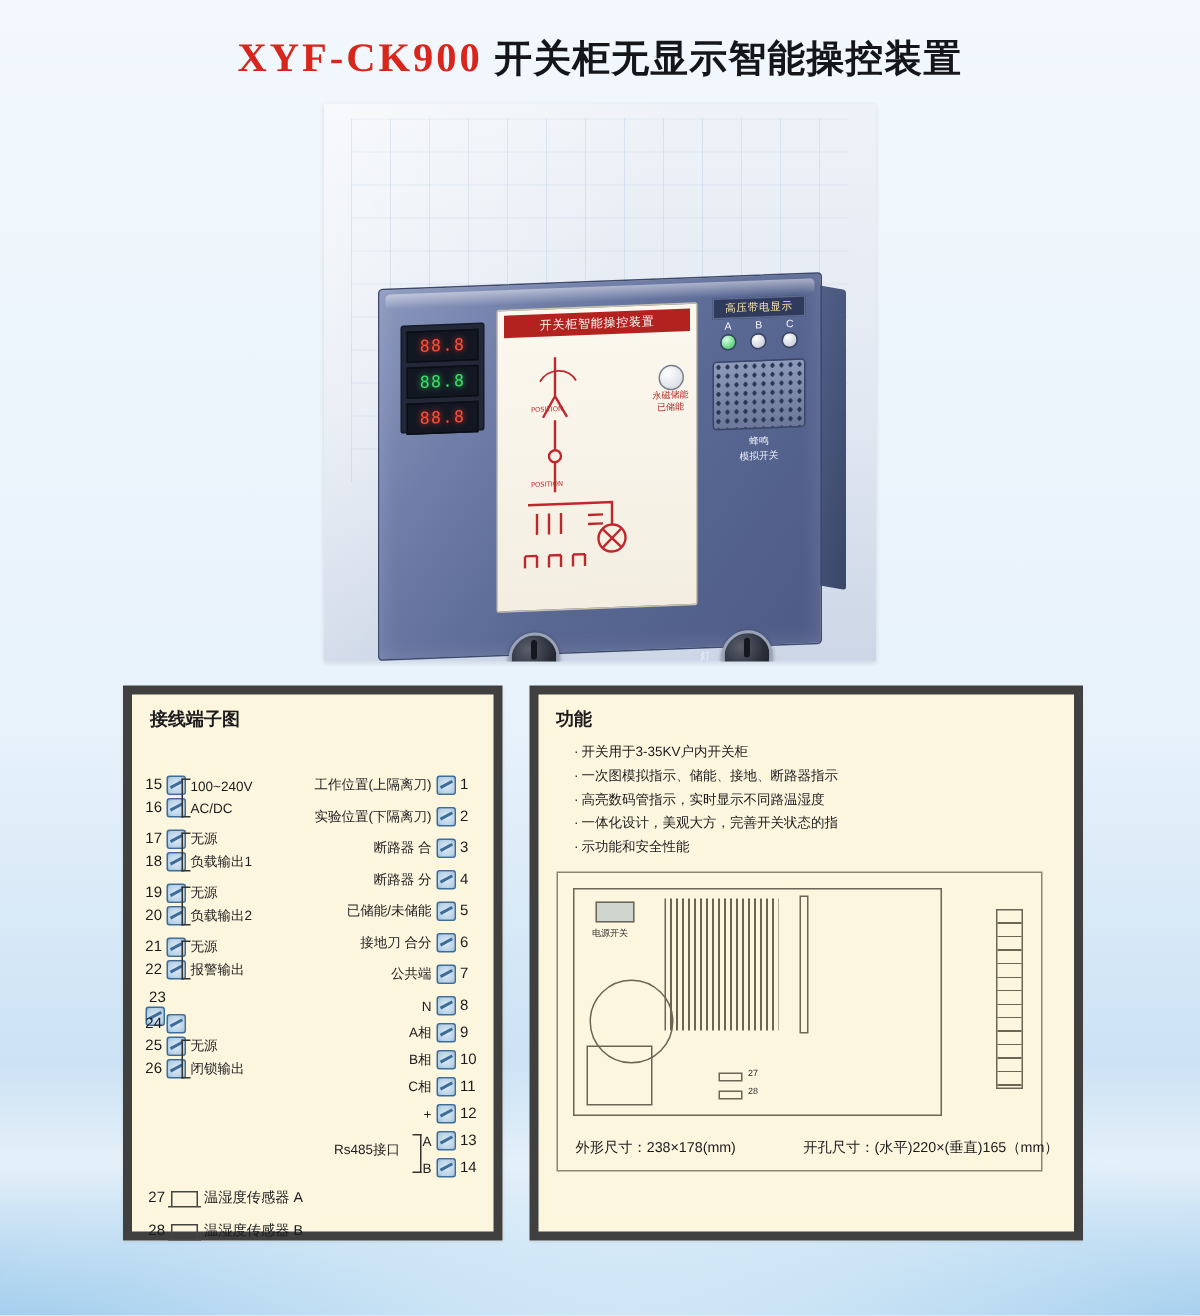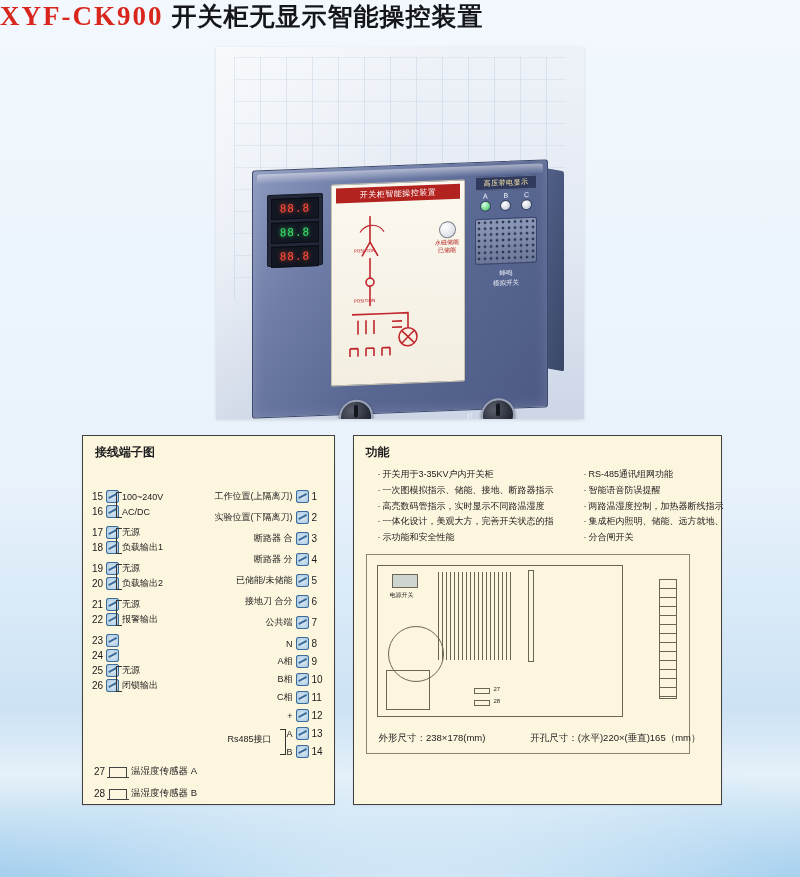--- a/index.html
+++ b/index.html
@@ -25,20 +25,22 @@
     position: absolute;
     left: -60px; bottom: -120px;
     width: 960px; height: 300px;
     border-radius: 50% 50% 0 0 / 100% 100% 0 0;
     background: radial-gradient(ellipse at 50% 100%, rgba(255,255,255,0.85) 0%, rgba(210,233,249,0.2) 60%, rgba(210,233,249,0) 75%);
     pointer-events: none;
   }
 
   
   .title {
+    text-align: center;
+    padding-top: 22px;
     font-size: 25px;
     font-weight: bold;
     letter-spacing: 1px;
     white-space: nowrap;
   }
   .title .model {
     color: #d9261c;
     font-family: "Liberation Serif", serif;
     font-size: 27px;
     letter-spacing: 2px;
@@ -249,21 +251,21 @@
   .panels {
     position: relative;
     margin: 16px 0 0;
     padding: 0 78px 0 82px;
     display: flex;
     gap: 18px;
     align-items: flex-start;
   }
   .card {
     background: #fdf6df;
-    border: 1px solid #404040;
+    border: 6px solid #404040;
     box-shadow: 0 1px 2px rgba(0,0,0,0.08);
     box-sizing: border-box;
   }
   .card-title {
     font-size: 12px;
     font-weight: bold;
     color: #1c1c1c;
     padding: 8px 12px 4px;
   }
   .left-card { width: 274px; height: 370px; position: relative; }
@@ -546,21 +548,21 @@
           <span class="screw"></span>
           <span class="t-label">无源</span>
         </div>
       <div class="t-row" style="left:6px;top:147px;">
           <span class="t-num">22</span>
           <span class="screw"></span>
           <span class="t-label">报警输出</span>
         </div>
       <div class="brace" style="left:33px;top:135px;height:24px;"></div>
 
-      <div class="t-row" style="left:6px;top:168px;">
+      <div class="t-row" style="left:6px;top:168px;flex-direction:column;">
           <span class="t-num">23</span>
           <span class="screw"></span>
         </div>
       <div class="t-row" style="left:6px;top:183px;">
           <span class="t-num">24</span>
           <span class="screw"></span>
         </div>
       <div class="t-row" style="left:6px;top:198px;">
           <span class="t-num">25</span>
           <span class="screw"></span>
@@ -663,27 +665,20 @@
 
   <div class="card right-card">
     <div class="card-title">功能</div>
     <div class="func-cols">
       <ul class="func-left">
         <li>开关用于3-35KV户内开关柜</li>
         <li>一次图模拟指示、储能、接地、断路器指示</li>
         <li>高亮数码管指示，实时显示不同路温湿度</li>
         <li>一体化设计，美观大方，完善开关状态的指</li>
         <li style="list-style:none;">示功能和安全性能</li>
-      </ul>
-      <ul class="func-right">
-        <li>RS-485通讯组网功能</li>
-        <li>智能语音防误提醒</li>
-        <li>两路温湿度控制，加热器断线指示</li>
-        <li>集成柜内照明、储能、远方就地、</li>
-        <li style="list-style:none;">分合闸开关</li>
       </ul>
     </div>
 
     <div class="draw-box">
       <div class="draw-inner">
         <div class="dr-fill" style="left:14px;top:8px;width:26px;height:14px;"></div>
         <div class="dr-lbl" style="left:12px;top:25px;">电源开关</div>
         <div class="hatch" style="left:60px;top:6px;width:76px;height:88px;"></div>
         <div class="dr-sub" style="left:10px;top:60px;width:56px;height:56px;border-radius:50%;"></div>
         <div class="dr-sub" style="left:8px;top:104px;width:44px;height:40px;"></div>

